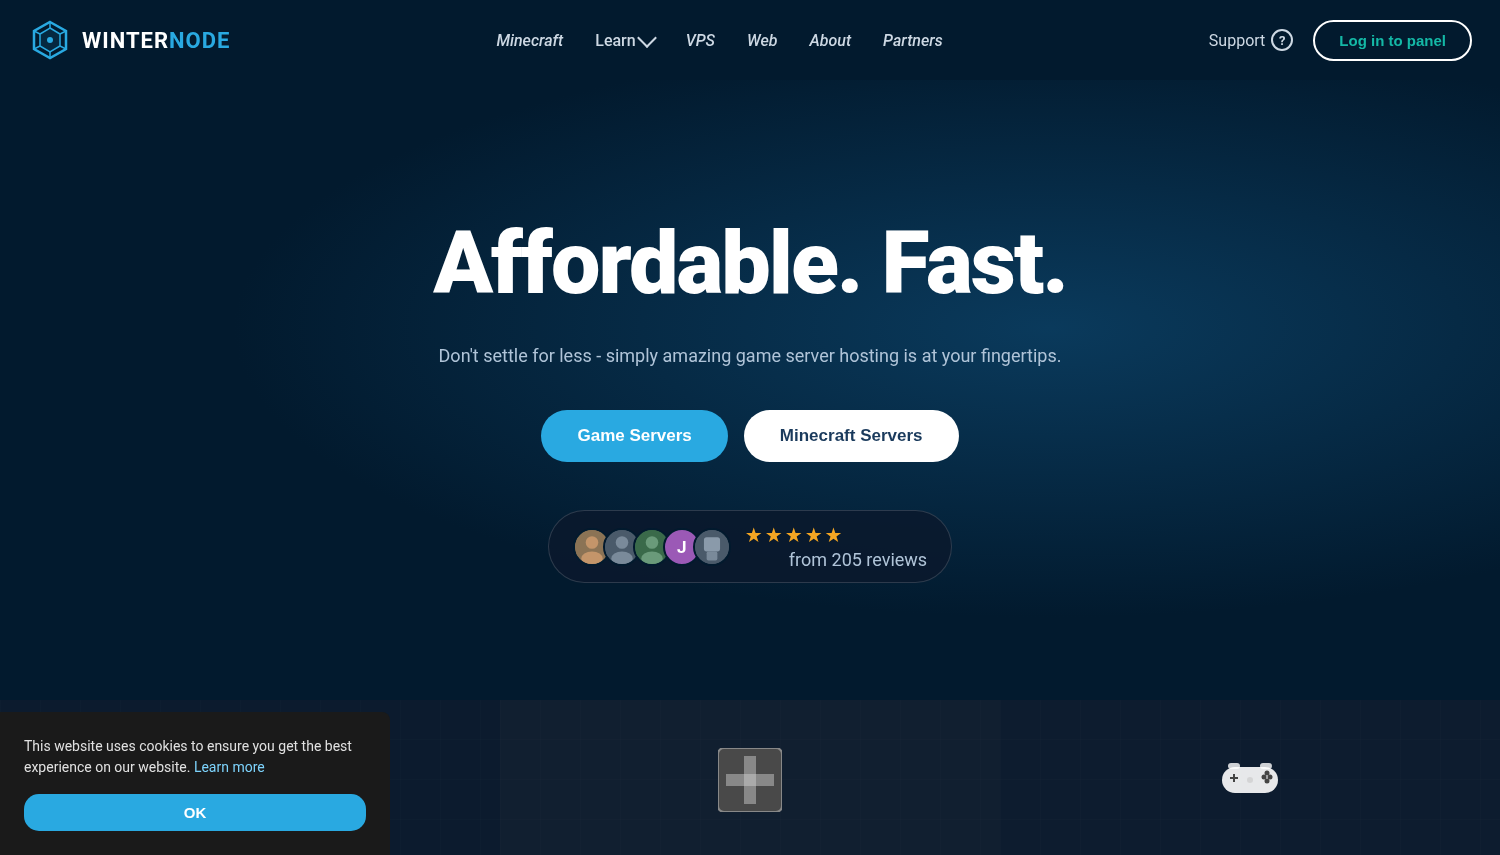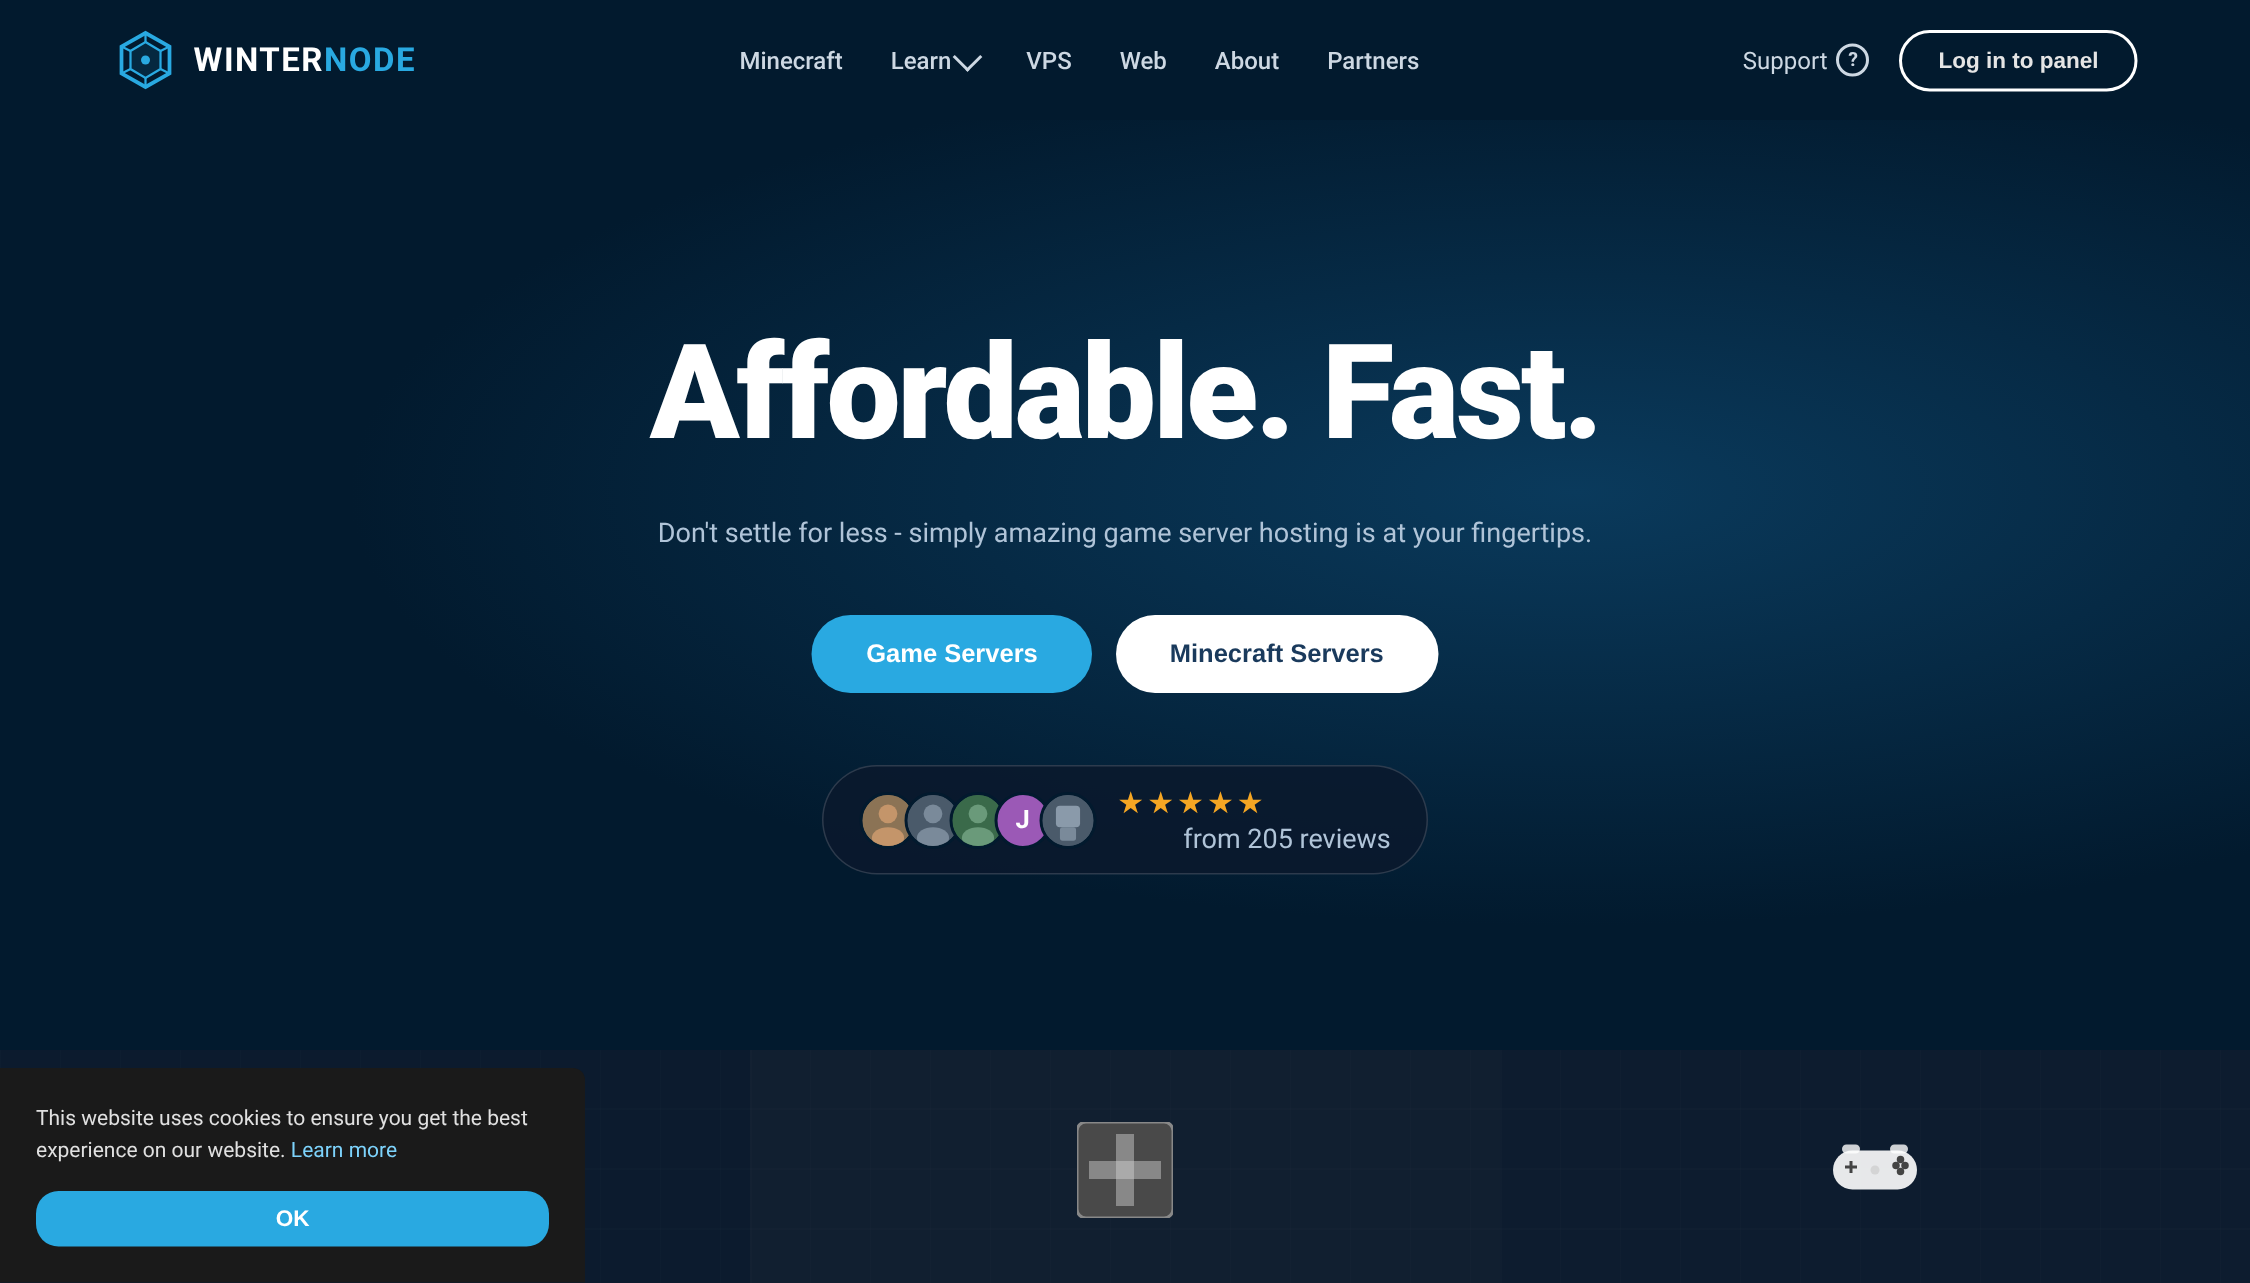--- a/index.html
+++ b/index.html
@@ -9,21 +9,21 @@
       color: white;
       min-height: 855px;
       overflow-x: hidden;
     }
 
     
     nav {
       display: flex;
       align-items: center;
       justify-content: space-between;
-      padding: 0 75px;
+      padding: 0 28px;
       height: 80px;
       position: relative;
       z-index: 10;
     }
     .logo-area {
       display: flex;
       align-items: center;
       gap: 10px;
       text-decoration: none;
     }
@@ -43,20 +43,21 @@
       display: flex;
       align-items: center;
       gap: 32px;
       list-style: none;
     }
     .nav-links a {
       color: #cdd8e3;
       text-decoration: none;
       font-size: 16px;
       font-weight: 500;
+      font-style: italic;
     }
     .nav-games-dropdown {
       display: flex;
       align-items: center;
       gap: 4px;
       cursor: pointer;
       color: #cdd8e3;
       font-size: 16px;
       font-weight: 500;
     }
@@ -90,21 +91,21 @@
       display: flex;
       align-items: center;
       justify-content: center;
       font-size: 13px;
       font-weight: bold;
       color: #cdd8e3;
     }
     .login-btn {
       background: transparent;
       border: 2px solid white;
-      color: #e5e5e5;
+      color: #14b8a6;
       padding: 10px 24px;
       border-radius: 999px;
       font-size: 15px;
       font-weight: 600;
       cursor: pointer;
     }
 
     
     .hero {
       background: radial-gradient(ellipse at 70% 40%, #0a3a5c 0%, #021a2e 55%),

